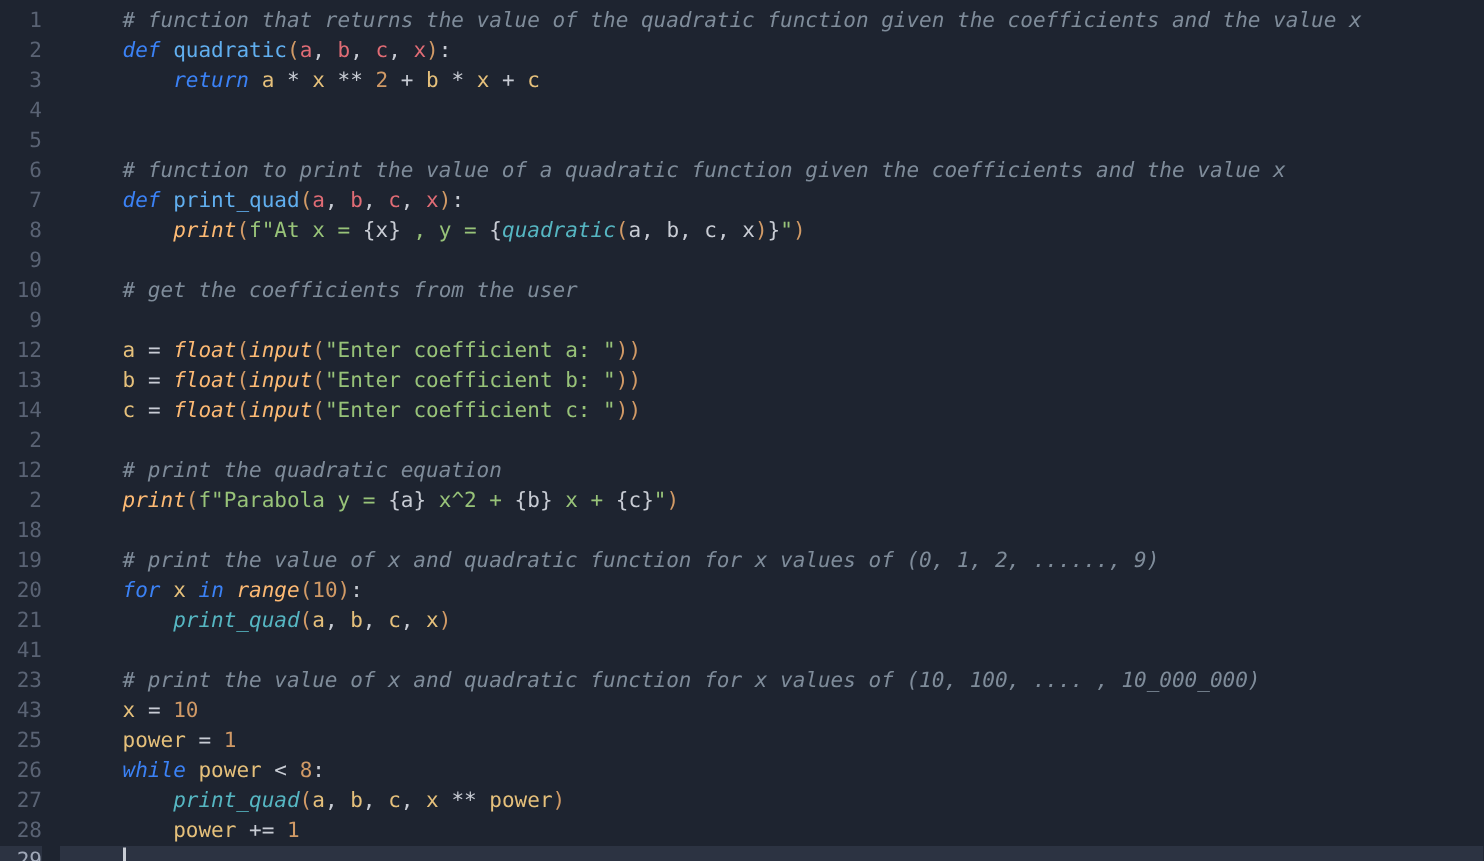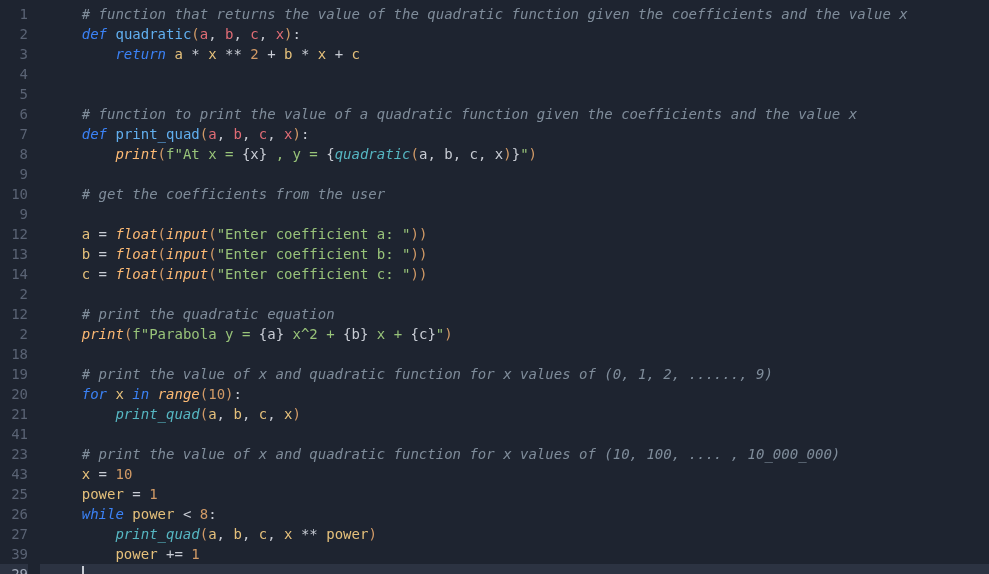--- a/index.html
+++ b/index.html
@@ -91,17 +91,17 @@
       <div class="ln">18</div>
       <div class="ln">19</div>
       <div class="ln">20</div>
       <div class="ln">21</div>
       <div class="ln">41</div>
       <div class="ln">23</div>
       <div class="ln">43</div>
       <div class="ln">25</div>
       <div class="ln">26</div>
       <div class="ln">27</div>
-      <div class="ln">39</div>
+      <div class="ln">28</div>
       <div class="ln current">29</div>
     </div>
   <div class="code"><div class="line"><span>    </span><span class="c-comment"># function that returns the value of the quadratic function given the coefficients and the value x</span></div><div class="line"><span>    </span><span class="c-keyword">def</span><span> </span><span class="c-funcdef">quadratic</span><span class="c-paren">(</span><span class="c-param">a</span><span class="c-op">, </span><span class="c-param">b</span><span class="c-op">, </span><span class="c-param">c</span><span class="c-op">, </span><span class="c-param">x</span><span class="c-paren">)</span><span class="c-op">:</span></div><div class="line"><span>        </span><span class="c-keyword">return</span><span> </span><span class="c-var">a</span><span class="c-op"> * </span><span class="c-var">x</span><span class="c-op"> ** </span><span class="c-num">2</span><span class="c-op"> + </span><span class="c-var">b</span><span class="c-op"> * </span><span class="c-var">x</span><span class="c-op"> + </span><span class="c-var">c</span></div><div class="line"></div><div class="line"></div><div class="line"><span>    </span><span class="c-comment"># function to print the value of a quadratic function given the coefficients and the value x</span></div><div class="line"><span>    </span><span class="c-keyword">def</span><span> </span><span class="c-funcdef">print_quad</span><span class="c-paren">(</span><span class="c-param">a</span><span class="c-op">, </span><span class="c-param">b</span><span class="c-op">, </span><span class="c-param">c</span><span class="c-op">, </span><span class="c-param">x</span><span class="c-paren">)</span><span class="c-op">:</span></div><div class="line"><span>        </span><span class="c-builtin">print</span><span class="c-paren">(</span><span class="c-fstr">f"At x = </span><span class="c-op">{</span><span class="c-fexpr">x</span><span class="c-op">}</span><span class="c-fstr"> , y = </span><span class="c-op">{</span><span class="c-funccall">quadratic</span><span class="c-paren">(</span><span class="c-fexpr">a</span><span class="c-op">, </span><span class="c-fexpr">b</span><span class="c-op">, </span><span class="c-fexpr">c</span><span class="c-op">, </span><span class="c-fexpr">x</span><span class="c-paren">)</span><span class="c-op">}</span><span class="c-fstr">"</span><span class="c-paren">)</span></div><div class="line"></div><div class="line"><span>    </span><span class="c-comment"># get the coefficients from the user</span></div><div class="line"></div><div class="line"><span>    </span><span class="c-var">a</span><span class="c-op"> = </span><span class="c-builtin">float</span><span class="c-paren">(</span><span class="c-builtin">input</span><span class="c-paren">(</span><span class="c-string">"Enter coefficient a: "</span><span class="c-paren">))</span></div><div class="line"><span>    </span><span class="c-var">b</span><span class="c-op"> = </span><span class="c-builtin">float</span><span class="c-paren">(</span><span class="c-builtin">input</span><span class="c-paren">(</span><span class="c-string">"Enter coefficient b: "</span><span class="c-paren">))</span></div><div class="line"><span>    </span><span class="c-var">c</span><span class="c-op"> = </span><span class="c-builtin">float</span><span class="c-paren">(</span><span class="c-builtin">input</span><span class="c-paren">(</span><span class="c-string">"Enter coefficient c: "</span><span class="c-paren">))</span></div><div class="line"></div><div class="line"><span>    </span><span class="c-comment"># print the quadratic equation</span></div><div class="line"><span>    </span><span class="c-builtin">print</span><span class="c-paren">(</span><span class="c-fstr">f"Parabola y = </span><span class="c-op">{</span><span class="c-fexpr">a</span><span class="c-op">}</span><span class="c-fstr"> x^2 + </span><span class="c-op">{</span><span class="c-fexpr">b</span><span class="c-op">}</span><span class="c-fstr"> x + </span><span class="c-op">{</span><span class="c-fexpr">c</span><span class="c-op">}</span><span class="c-fstr">"</span><span class="c-paren">)</span></div><div class="line"></div><div class="line"><span>    </span><span class="c-comment"># print the value of x and quadratic function for x values of (0, 1, 2, ......, 9)</span></div><div class="line"><span>    </span><span class="c-keyword">for</span><span> </span><span class="c-var">x</span><span> </span><span class="c-keyword">in</span><span> </span><span class="c-builtin">range</span><span class="c-paren">(</span><span class="c-num">10</span><span class="c-paren">)</span><span class="c-op">:</span></div><div class="line"><span>        </span><span class="c-funccall">print_quad</span><span class="c-paren">(</span><span class="c-var">a</span><span class="c-op">, </span><span class="c-var">b</span><span class="c-op">, </span><span class="c-var">c</span><span class="c-op">, </span><span class="c-var">x</span><span class="c-paren">)</span></div><div class="line"></div><div class="line"><span>    </span><span class="c-comment"># print the value of x and quadratic function for x values of (10, 100, .... , 10_000_000)</span></div><div class="line"><span>    </span><span class="c-var">x</span><span class="c-op"> = </span><span class="c-num">10</span></div><div class="line"><span>    </span><span class="c-var">power</span><span class="c-op"> = </span><span class="c-num">1</span></div><div class="line"><span>    </span><span class="c-keyword">while</span><span> </span><span class="c-var">power</span><span class="c-op"> &lt; </span><span class="c-num">8</span><span class="c-op">:</span></div><div class="line"><span>        </span><span class="c-funccall">print_quad</span><span class="c-paren">(</span><span class="c-var">a</span><span class="c-op">, </span><span class="c-var">b</span><span class="c-op">, </span><span class="c-var">c</span><span class="c-op">, </span><span class="c-var">x</span><span class="c-op"> ** </span><span class="c-var">power</span><span class="c-paren">)</span></div><div class="line"><span>        </span><span class="c-var">power</span><span class="c-op"> += </span><span class="c-num">1</span></div><div class="line current"><span>    </span><span class="cursor"></span></div></div>
 </div>
 
 </body></html>

